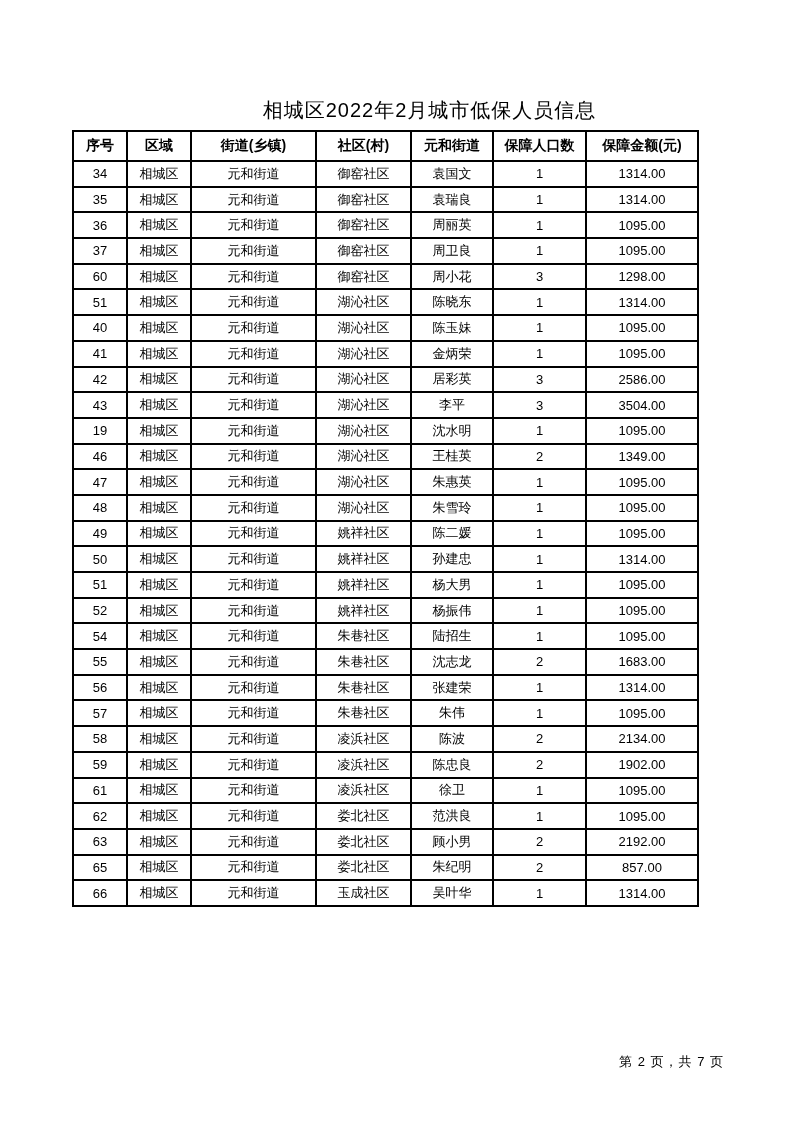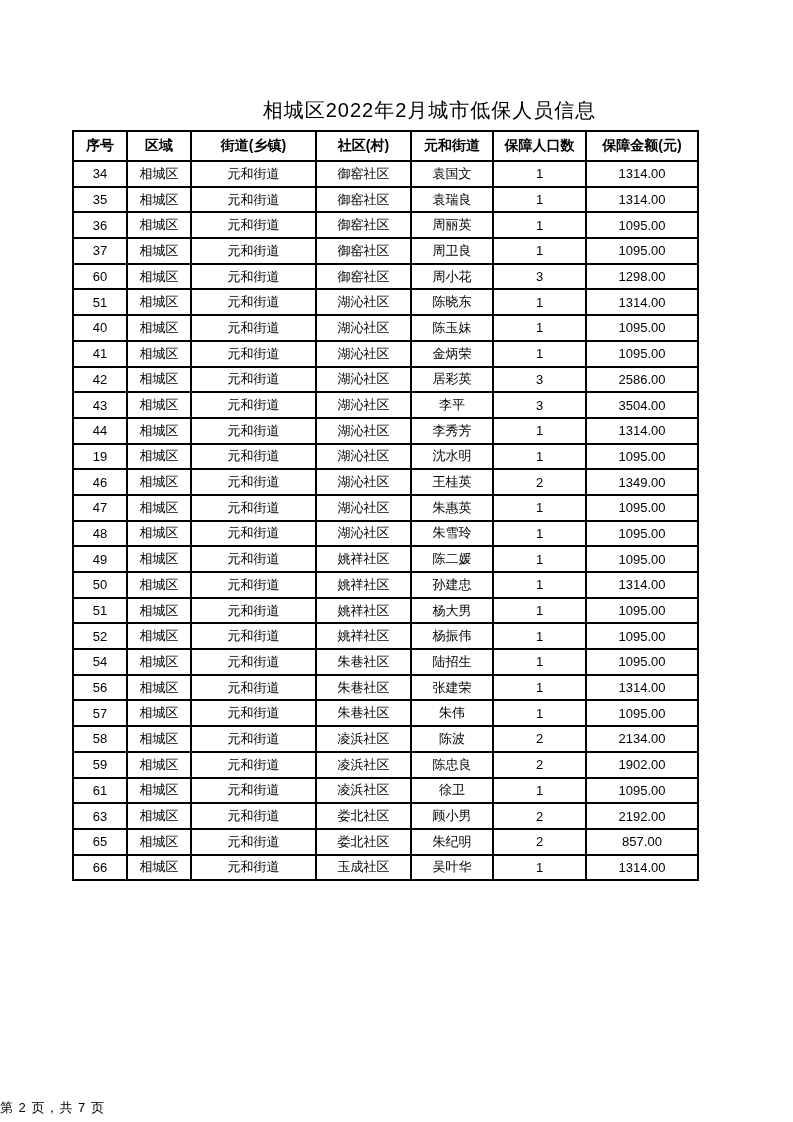--- a/index.html
+++ b/index.html
@@ -50,24 +50,24 @@
     font-size: 14px;
     font-weight: bold;
   }
   table.lowbao td {
     height: 23.7px;
     font-size: 13px;
     font-weight: normal;
   }
   .page-footer {
     position: absolute;
-    top: 1099px;
+    top: 1053px;
     left: 0;
     width: 724px;
-    text-align: left;
+    text-align: right;
     font-size: 13px;
     letter-spacing: 1px;
   }
 </style>
 </head>
 <body>
 
 <div class="page">
 
   <div class="doc-title">相城区2022年2月城市低保人员信息</div>
@@ -178,29 +178,20 @@
         <tr>
           <td>43</td>
           <td>相城区</td>
           <td>元和街道</td>
           <td>湖沁社区</td>
           <td>李平</td>
           <td>3</td>
           <td>3504.00</td>
         </tr>
         <tr>
-          <td>44</td>
-          <td>相城区</td>
-          <td>元和街道</td>
-          <td>湖沁社区</td>
-          <td>李秀芳</td>
-          <td>1</td>
-          <td>1314.00</td>
-        </tr>
-        <tr>
           <td>19</td>
           <td>相城区</td>
           <td>元和街道</td>
           <td>湖沁社区</td>
           <td>沈水明</td>
           <td>1</td>
           <td>1095.00</td>
         </tr>
         <tr>
           <td>46</td>
@@ -268,20 +259,29 @@
         <tr>
           <td>54</td>
           <td>相城区</td>
           <td>元和街道</td>
           <td>朱巷社区</td>
           <td>陆招生</td>
           <td>1</td>
           <td>1095.00</td>
         </tr>
         <tr>
+          <td>55</td>
+          <td>相城区</td>
+          <td>元和街道</td>
+          <td>朱巷社区</td>
+          <td>沈志龙</td>
+          <td>2</td>
+          <td>1683.00</td>
+        </tr>
+        <tr>
           <td>56</td>
           <td>相城区</td>
           <td>元和街道</td>
           <td>朱巷社区</td>
           <td>张建荣</td>
           <td>1</td>
           <td>1314.00</td>
         </tr>
         <tr>
           <td>57</td>
@@ -313,20 +313,29 @@
         <tr>
           <td>61</td>
           <td>相城区</td>
           <td>元和街道</td>
           <td>凌浜社区</td>
           <td>徐卫</td>
           <td>1</td>
           <td>1095.00</td>
         </tr>
         <tr>
+          <td>62</td>
+          <td>相城区</td>
+          <td>元和街道</td>
+          <td>娄北社区</td>
+          <td>范洪良</td>
+          <td>1</td>
+          <td>1095.00</td>
+        </tr>
+        <tr>
           <td>63</td>
           <td>相城区</td>
           <td>元和街道</td>
           <td>娄北社区</td>
           <td>顾小男</td>
           <td>2</td>
           <td>2192.00</td>
         </tr>
         <tr>
           <td>65</td>

